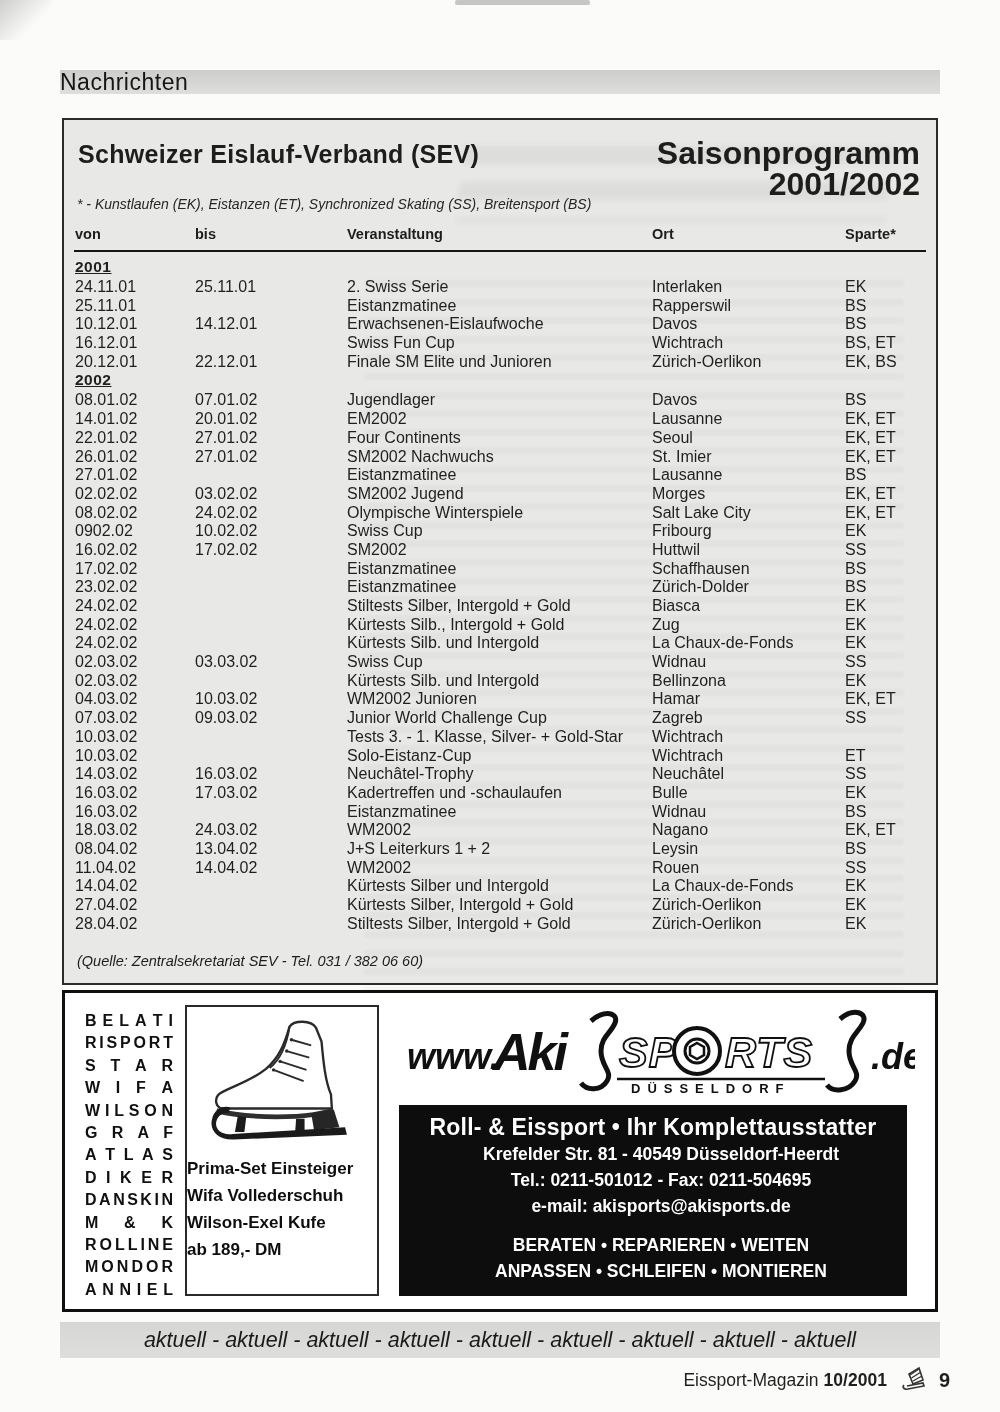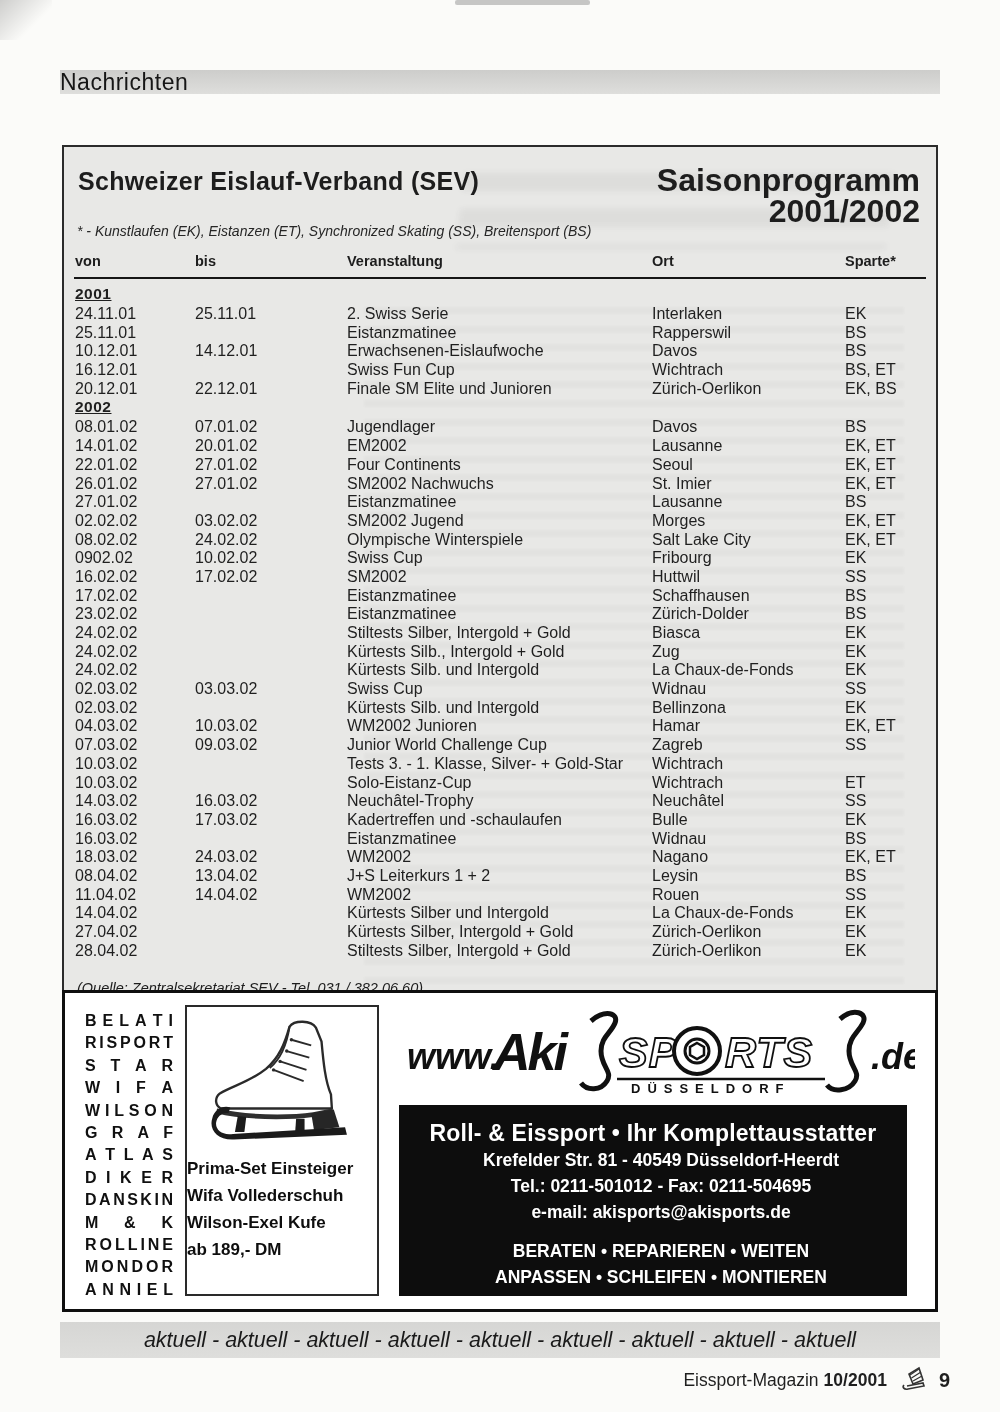--- a/index.html
+++ b/index.html
@@ -23,21 +23,21 @@
   
   .banner{
     position:absolute;left:60px;top:70px;width:880px;height:24px;
     background:linear-gradient(#cdcdcb,#dededc);
     display:flex;align-items:center;justify-content:flex-start;
     font-size:23px;letter-spacing:.5px;color:#161616;
   }
   
   .program{
     position:absolute;left:62px;top:118px;width:876px;height:867px;
-    background:var(--panel);border:2px solid #2b2b2b;margin-top:27px;
+    background:var(--panel);border:2px solid #2b2b2b;
   }
   .bleed-head{
     position:absolute;right:46px;top:26px;width:430px;height:76px;
     background:repeating-linear-gradient(180deg, rgba(50,50,50,.10) 0 18px, transparent 18px 36px);
     filter:blur(3px);transform:skewX(-6deg);opacity:.6;pointer-events:none;
   }
   .bleed-body{
     position:absolute;left:300px;top:160px;width:540px;height:730px;
     background:repeating-linear-gradient(180deg, rgba(45,45,45,.045) 0 7px, transparent 7px 18.6px);
     filter:blur(1.2px);opacity:.75;pointer-events:none;
@@ -63,21 +63,21 @@
   .brand-list{position:absolute;left:20px;top:17px;width:88px;}
   .brand{display:flex;justify-content:space-between;font-weight:bold;font-size:16px;height:22.4px;line-height:22.4px;color:#101010;}
   .offer-box{position:absolute;left:120px;top:12px;width:194px;height:291px;border:2px solid #2a2a2a;background:#fff;text-align:left;}
   .offer-box svg{display:block;margin:8px auto 2px auto;}
   .offer-lines{font-weight:bold;font-size:17px;line-height:27px;color:#0e0e0e;}
   .aki-logo{position:absolute;left:340px;top:14px;width:510px;height:92px;}
   .black-box{
     position:absolute;left:334px;top:112px;width:508px;height:191px;
     background:var(--adblack);color:#fff;text-align:center;
   }
-  .bb-head{font-size:23px;font-weight:bold;margin-top:15px;letter-spacing:.2px;}
+  .bb-head{font-size:23px;font-weight:bold;margin-top:9px;letter-spacing:.2px;}
   .bb-line{font-size:17.5px;font-weight:bold;line-height:26px;padding-left:16px;}
   .bb-gap{height:13px;}
   
   .aktuell{
     position:absolute;left:60px;top:1322px;width:880px;height:36px;
     background:linear-gradient(#d6d6d4,#dededc);
     display:flex;align-items:center;justify-content:center;
     font-style:italic;font-size:21.5px;color:#1a1a1a;
   }
   

